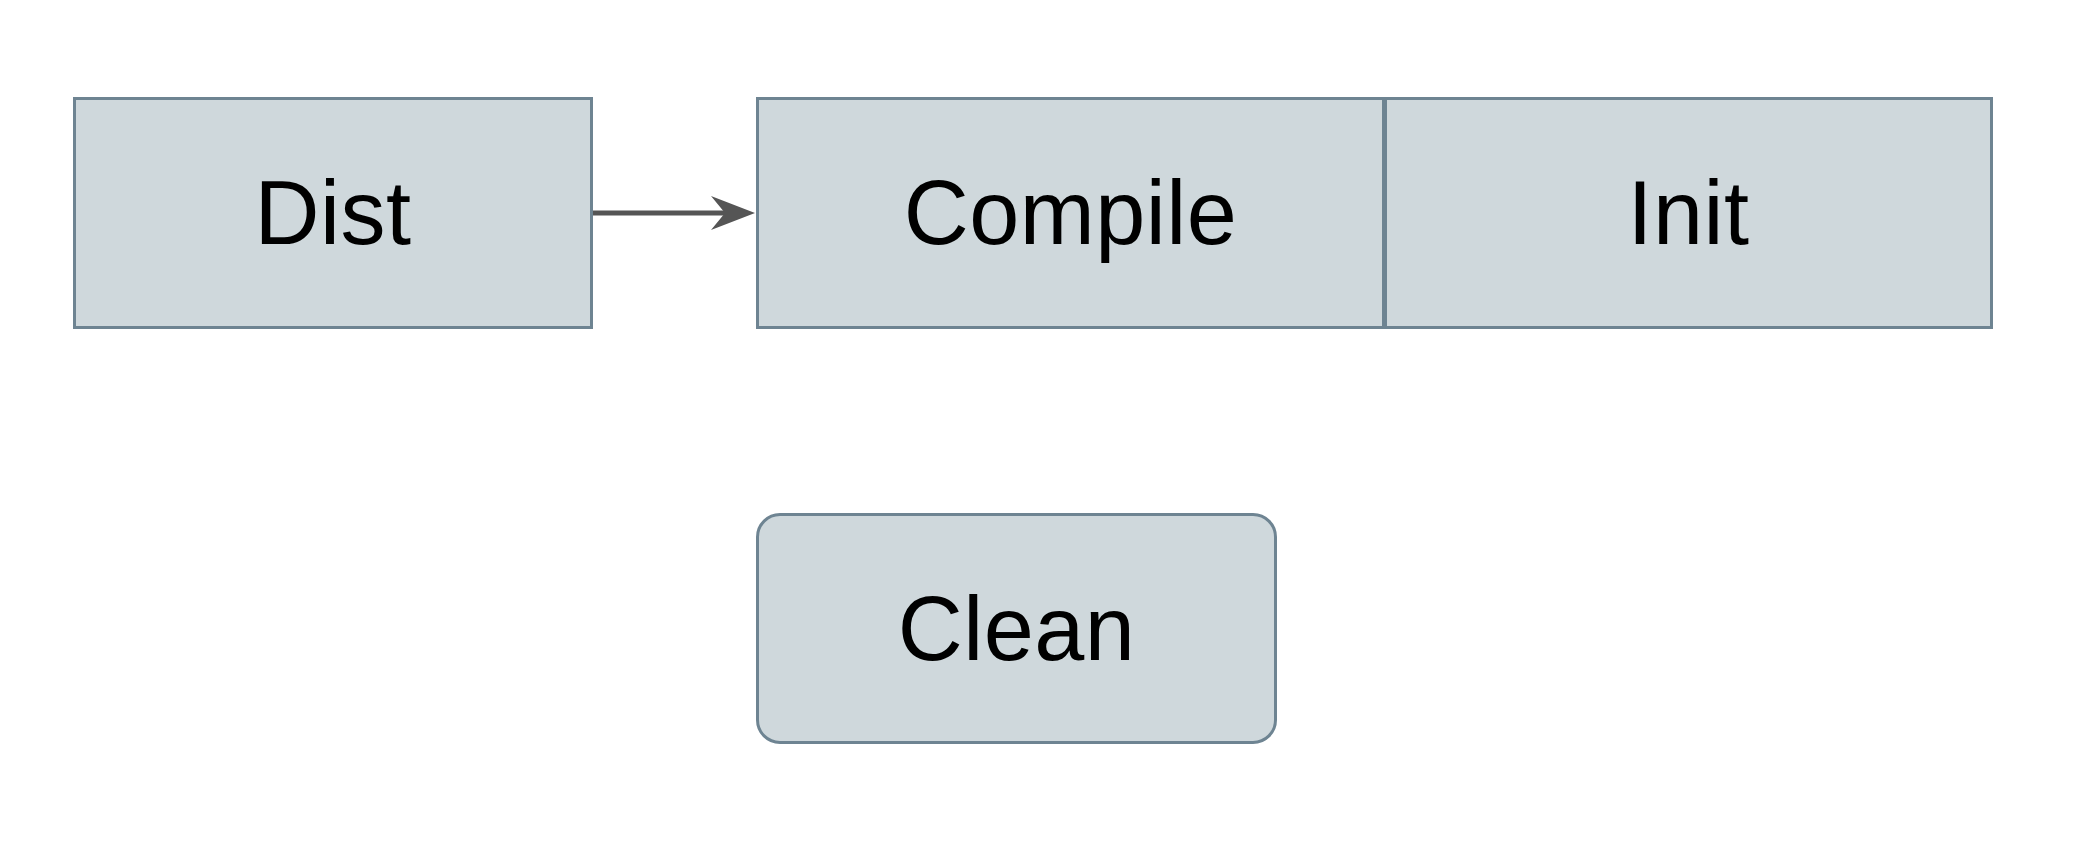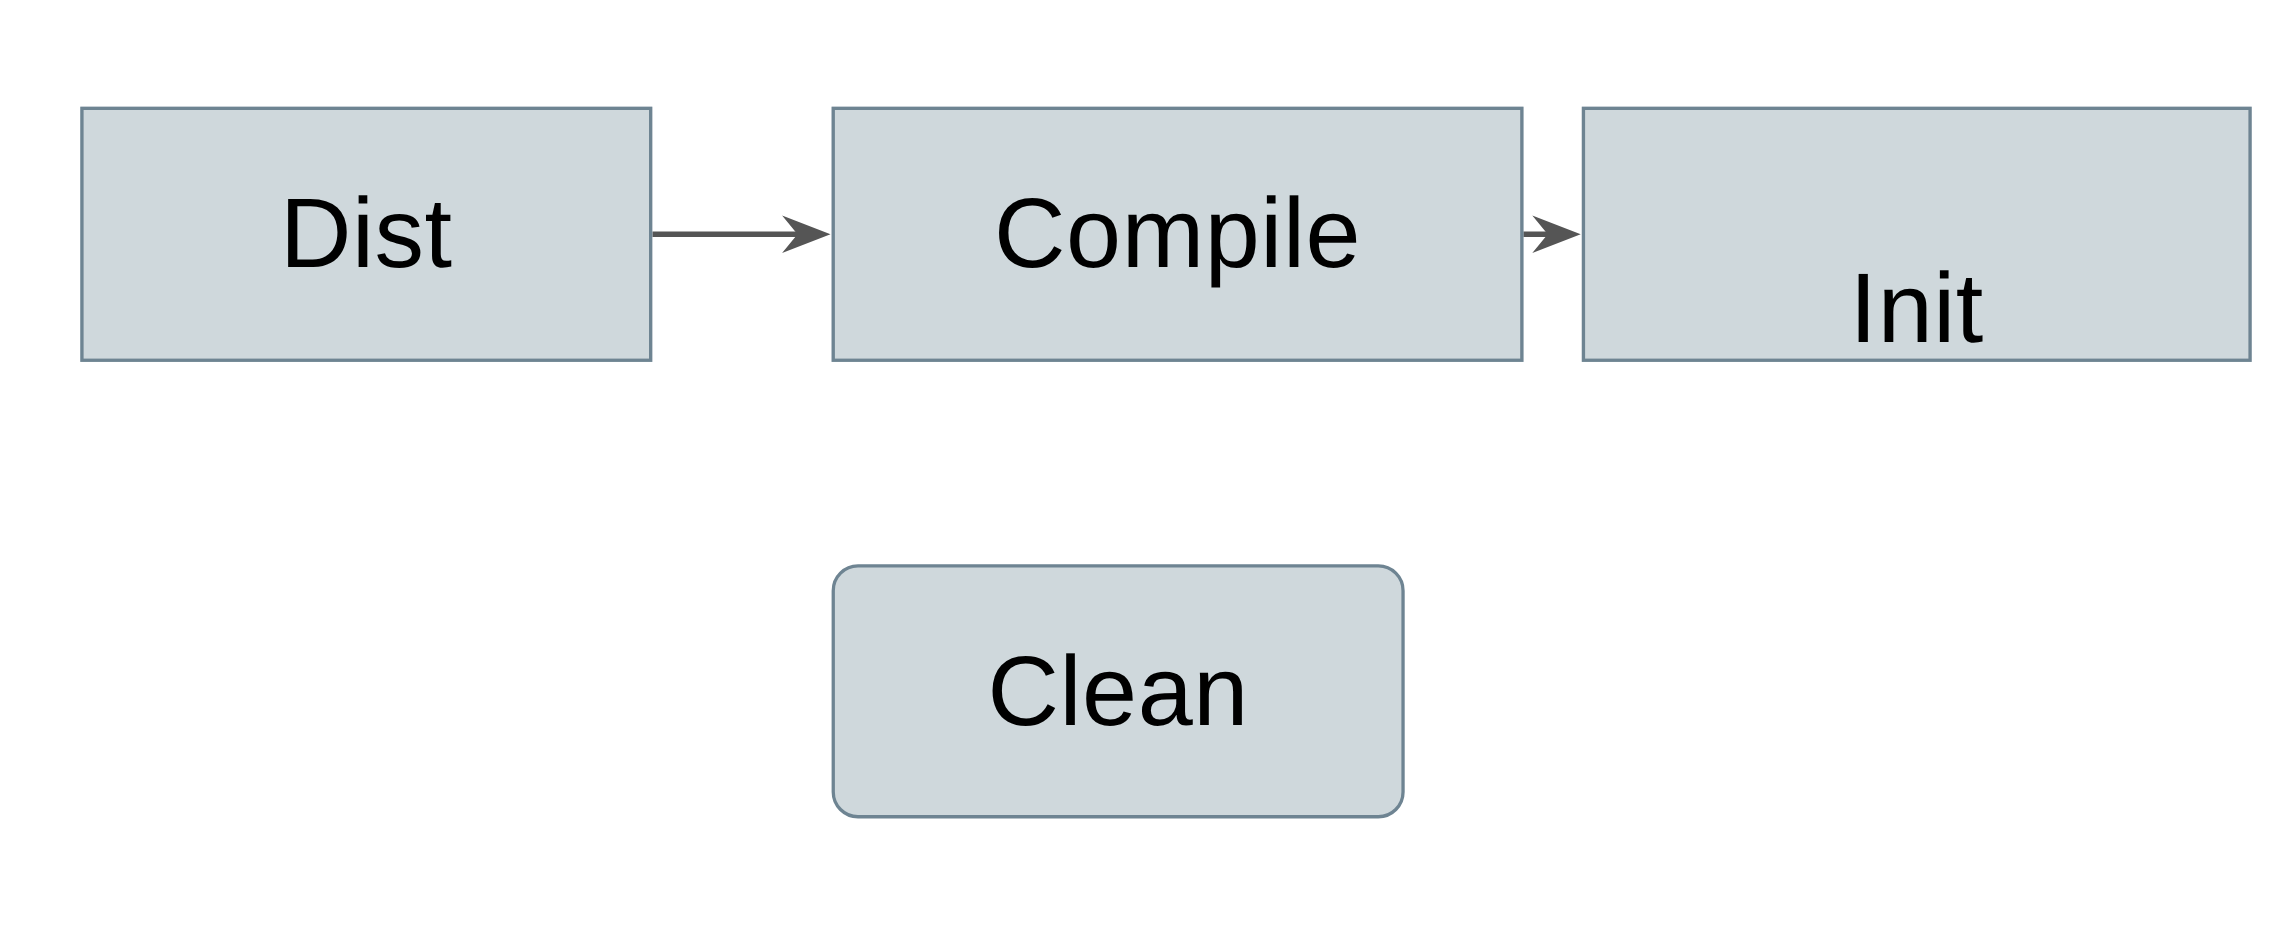--- a/index.html
+++ b/index.html
@@ -40,21 +40,21 @@
     position: absolute;
     box-sizing: border-box;
     background: var(--node-fill, #cfd8dc);
     border: 3px solid var(--node-border, #6e8492);
     display: flex;
     align-items: center;
     justify-content: center;
   }
   .node-dist    { left: 73px;   top: 97px;  width: 520px; height: 232px; }
   .node-compile { left: 756px;  top: 97px;  width: 629px; height: 232px; }
-  .node-init    { left: 1438px; top: 97px;  width: 609px; height: 232px; align-items: flex-end; }
+  .node-init    { left: 1384px; top: 97px;  width: 609px; height: 232px; }
   .node-clean   { left: 756px;  top: 513px; width: 521px; height: 231px; border-radius: 24px; }
   .node-label {
     font-size: 90px;
     font-weight: 400;
     line-height: 1;
     color: var(--label-text, #000000);
     letter-spacing: 0.5px;
     white-space: nowrap;
     user-select: none;
   }

